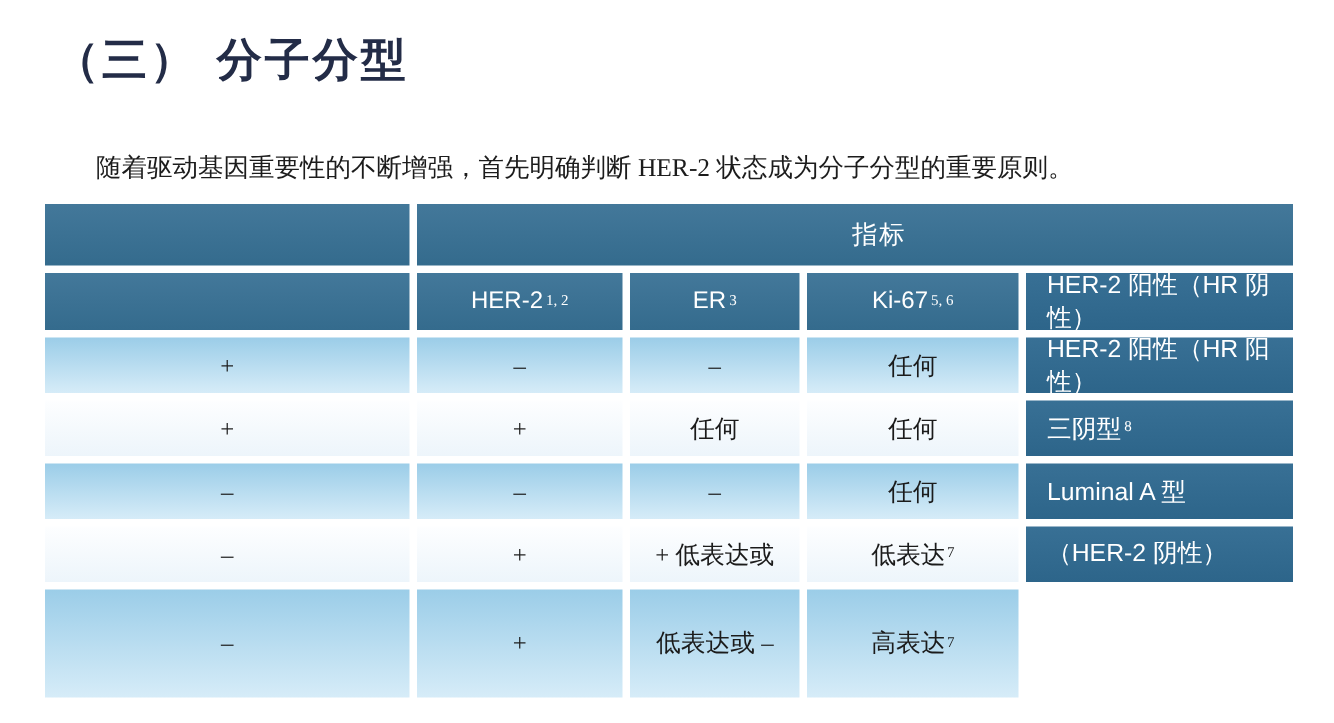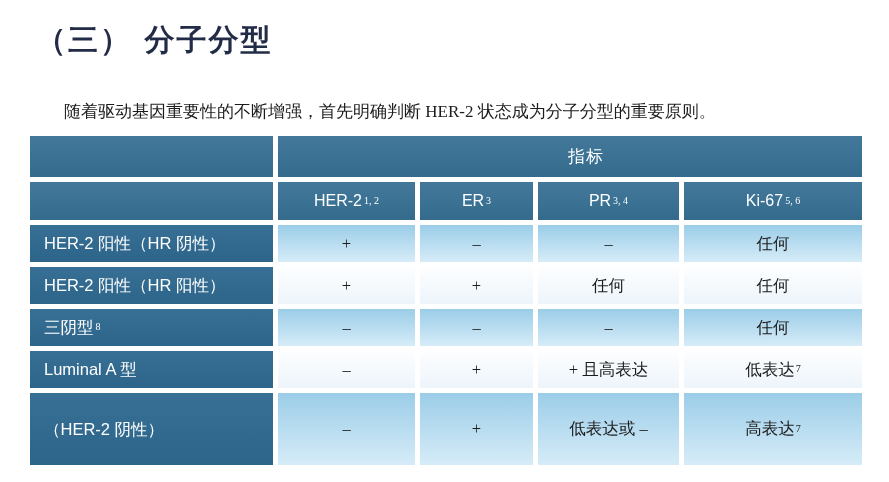--- a/index.html
+++ b/index.html
@@ -87,24 +87,20 @@
     <div class="cell head"></div>
     <div class="cell head col-header">
       <span>HER-2</span>
         <sup>1, 2</sup>
     </div>
     <div class="cell head col-header">
       <span>ER</span>
         <sup>3</sup>
     </div>
     <div class="cell head col-header">
-      <span>PR</span>
-        <sup>3, 4</sup>
-    </div>
-    <div class="cell head col-header">
       <span>Ki-67</span>
         <sup>5, 6</sup>
     </div>
 
     <div class="cell row-label">
       <span>HER-2 阳性（HR 阴性）</span>
         <sup></sup>
     </div>
     <div class="cell data shade-blue">
         <span>+</span>
@@ -157,21 +153,21 @@
       <span>Luminal A 型</span>
         <sup></sup>
     </div>
     <div class="cell data shade-pale">
         <span>–</span>
       </div>
     <div class="cell data shade-pale">
         <span>+</span>
       </div>
     <div class="cell data shade-pale">
-        <span>+ 且高表达</span>
+        <span>+ 低表达或</span>
       </div>
     <div class="cell data shade-pale">
         <span>低表达</span>
         <sup>7</sup>
       </div>
 
     <div class="cell row-label">
         <sup></sup>
       <span class="line2">（HER-2 阴性）</span>
     </div>

